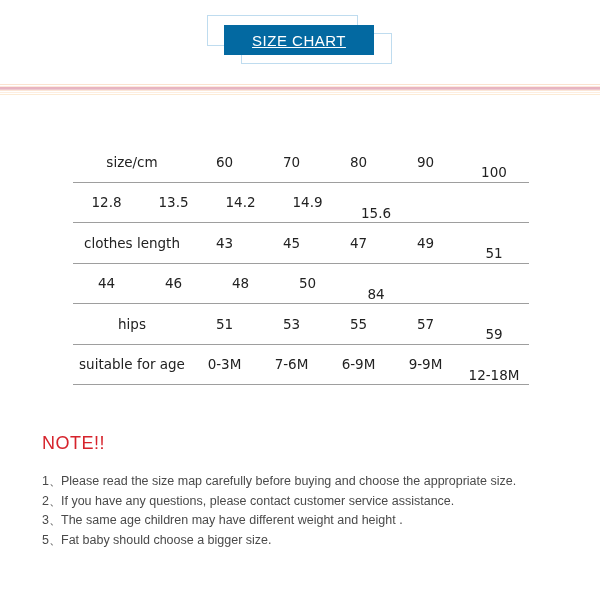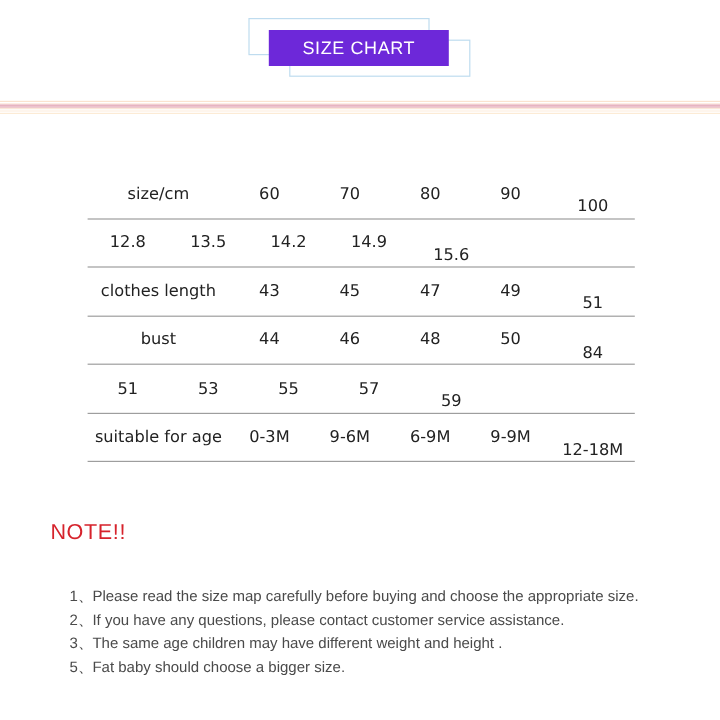--- a/index.html
+++ b/index.html
@@ -23,28 +23,29 @@
       position: absolute;
       border: 1px solid #bfdcef;
       box-sizing: border-box;
     }
     .outline-a { left: 207px; top: 15px; width: 151px; height: 31px; }
     .outline-b { left: 241px; top: 33px; width: 151px; height: 31px; }
     .title-badge {
       position: absolute;
       left: 224px; top: 25px;
       width: 150px; height: 30px;
-      background: #6d28d9;
+      background: #0369a1;
       color: #ffffff;
       font-family: "Liberation Sans", sans-serif;
       font-size: 15px;
       letter-spacing: 0.5px;
       display: flex;
       align-items: center;
       justify-content: center;
+      text-decoration: underline;
     }
     .stripe-band {
       position: absolute;
       left: 0; top: 84px;
       width: 600px; height: 11px;
     }
     .stripe { position: absolute; left: 0; width: 600px; }
     .s1 { top: 0px; height: 1px; background: #fbe3cf; }
     .s2 { top: 2px; height: 1px; background: #fde9dc; }
     .s3 { top: 3px; height: 2px; background: #e7b4c1; }
@@ -83,21 +84,21 @@
       position: absolute;
       left: 42px; top: 433px;
       font-family: Liberation Sans, sans-serif;
       font-size: 18px;
       color: #d6232c;
       letter-spacing: 0.5px;
     }
     .note-list {
       position: absolute;
       left: 42px; top: 472px;
-      margin: 16px; padding: 0;
+      margin: 0; padding: 0;
       list-style: none;
       font-family: "Liberation Sans", sans-serif;
       font-size: 12.5px;
       color: #4a4a4a;
     }
     .note-item {
       height: 19.6px;
       line-height: 19.6px;
       white-space: pre;
     }
@@ -140,38 +141,38 @@
   </div>
   <div class="row">
     <div class="cell c0">clothes length</div>
     <div class="cell c1">43</div>
     <div class="cell c2">45</div>
     <div class="cell c3">47</div>
     <div class="cell c4">49</div>
     <div class="cell c5">51</div>
   </div>
   <div class="row">
-    <div class="cell c0">bust</div>
     <div class="cell c1">44</div>
     <div class="cell c2">46</div>
     <div class="cell c3">48</div>
     <div class="cell c4">50</div>
     <div class="cell c5">84</div>
   </div>
   <div class="row">
+    <div class="cell c0">hips</div>
     <div class="cell c1">51</div>
     <div class="cell c2">53</div>
     <div class="cell c3">55</div>
     <div class="cell c4">57</div>
     <div class="cell c5">59</div>
   </div>
   <div class="row">
     <div class="cell c0">suitable for age</div>
     <div class="cell c1">0-3M</div>
-    <div class="cell c2">9-6M</div>
+    <div class="cell c2">7-6M</div>
     <div class="cell c3">6-9M</div>
     <div class="cell c4">9-9M</div>
     <div class="cell c5">12-18M</div>
   </div>
 </div>
 
 <div class="note-title">NOTE!!</div>
 
 <ul class="note-list">
   <li class="note-item"><span class="note-num">1、</span><span>Please read the size map carefully before buying and choose the appropriate size.</span></li>

